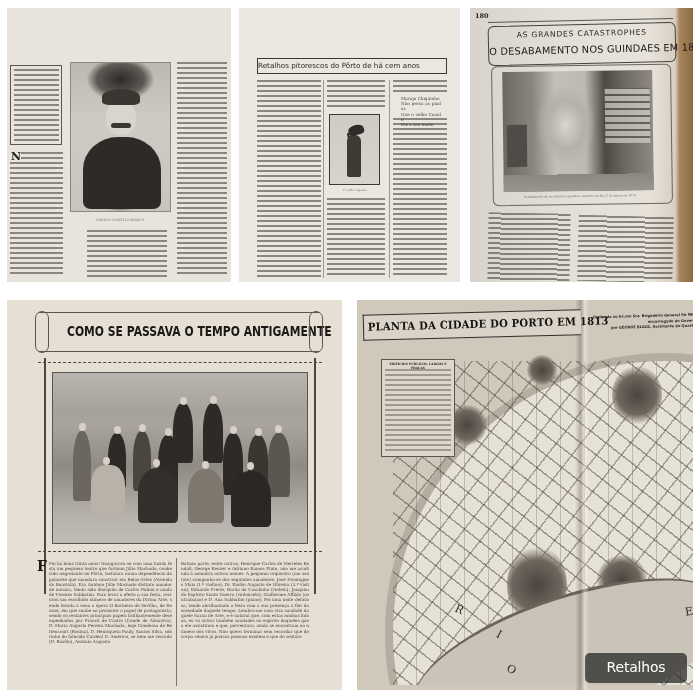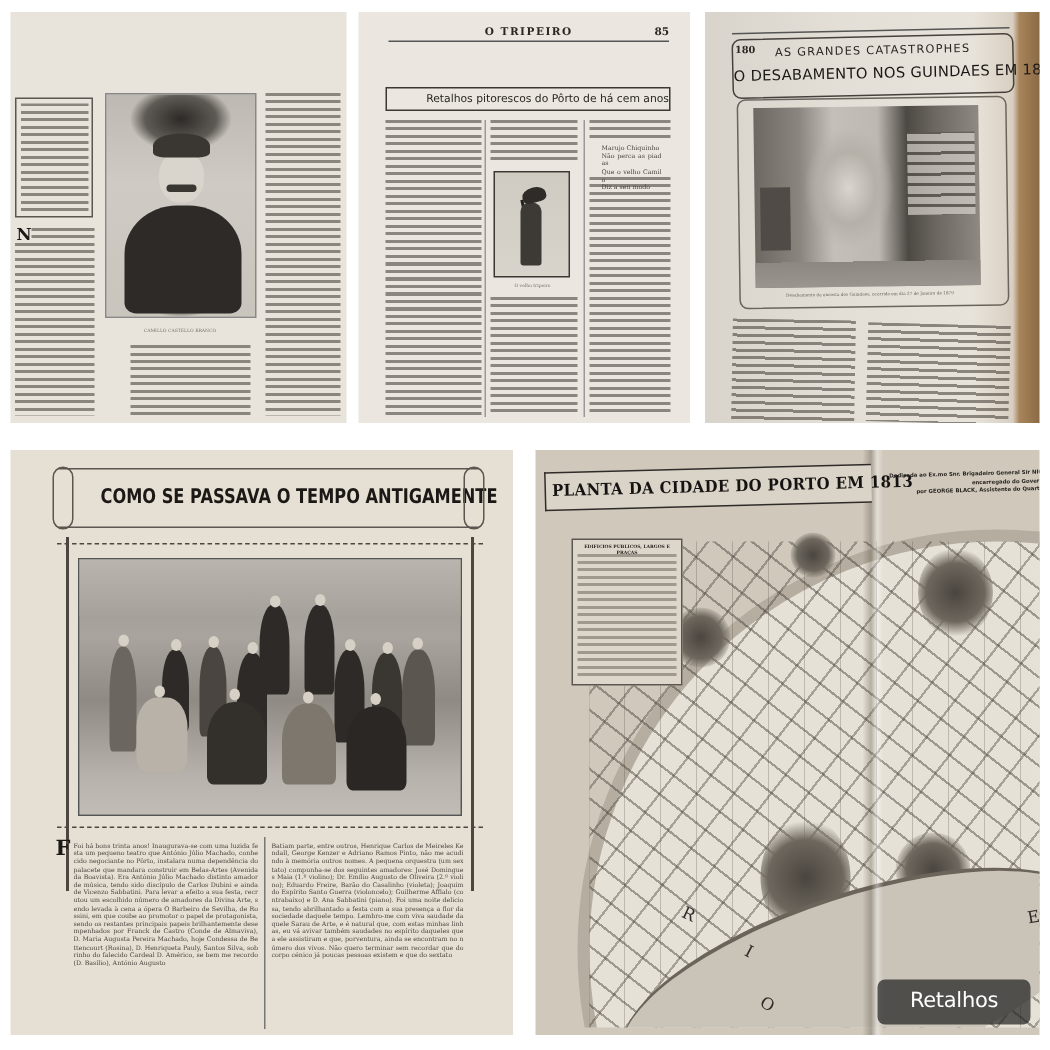--- a/index.html
+++ b/index.html
@@ -36,31 +36,31 @@
   .p1-caption { position: absolute; left: 78px; top: 210px; width: 70px; font-size: 3px; color: #77716a; text-align: center; }
   .p1-dropcap { position: absolute; left: 4px; top: 142px; font-weight: bold; font-size: 11px; color: #1b1816; }
 
   
   .p2-running { position: absolute; left: 20px; right: 14px; top: 8px; height: 12px; border-bottom: 1px solid #555; }
   .p2-mag { position: absolute; left: 0; right: 0; top: 0; text-align: center; font-size: 7px; font-weight: bold; letter-spacing: 1px; color: #2a2622; }
   .p2-page { position: absolute; right: 0; top: 0; font-size: 7px; font-weight: bold; }
   .p2-titlebox { position: absolute; left: 18px; top: 27px; width: 190px; height: 28px; border: 1.5px solid #3b3733; border-left-width: 6px; border-right-width: 6px; }
   .p2-title { position: absolute; left: 0; right: 0; top: 3px; text-align: center; font-family: "DejaVu Sans", sans-serif; font-size: 15px; letter-spacing: 2px; color: #1b1816; }
   .p2-subbox { position: absolute; left: 18px; top: 50px; width: 190px; height: 16px; border: 1.2px solid #3b3733; }
-  .p2-sub { position: absolute; left: 0; right: 0; top: 2px; text-align: right; font-family: "DejaVu Sans", sans-serif; font-size: 7.2px; color: #2a2622; }
+  .p2-sub { position: absolute; left: 0; right: 0; top: 2px; text-align: left; font-family: "DejaVu Sans", sans-serif; font-size: 7.2px; color: #2a2622; }
   .p2-figure { position: absolute; left: 90px; top: 106px; width: 51px; height: 71px; border: 1.5px solid #3b3733; background: linear-gradient(180deg,#cfcac2,#d8d3cb); }
   .p2-fig-head { position: absolute; left: 18px; top: 10px; width: 16px; height: 10px; border-radius: 50% 50% 30% 30%; background: #2f2b28; transform: rotate(-15deg); }
   .p2-fig-body { position: absolute; left: 17px; top: 20px; width: 14px; height: 42px; border-radius: 6px 6px 2px 2px; background: #3d3935; }
   .p2-fig-stick { position: absolute; left: 20px; top: 18px; width: 1.5px; height: 30px; background: #222; transform: rotate(-12deg); }
   .p2-fig-cap { position: absolute; left: 92px; top: 180px; width: 48px; font-size: 3px; color: #77716a; text-align: center; }
   .p2-poem { position: absolute; left: 162px; top: 88px; width: 40px; }
   .p2-col-rule { position: absolute; width: 1px; background: #999; }
 
   
-  .p3-pagenum { position: absolute; left: 20px; top: 4px; font-size: 6.5px; font-weight: bold; margin-top: 17px; }
+  .p3-pagenum { position: absolute; left: 5px; top: 4px; font-size: 6.5px; font-weight: bold; }
   .p3-topline { position: absolute; left: 18px; right: 20px; top: 12px; height: 1px; background: #555; transform: rotate(-1.2deg); }
   .p3-banner { position: absolute; left: 18px; top: 16px; width: 188px; height: 40px; border: 1.5px solid #46413c; border-radius: 6px; transform: rotate(-1.3deg); }
   .p3-kicker { position: absolute; left: 0; right: 0; top: 4px; text-align: center; font-family: "DejaVu Sans", sans-serif; font-size: 7.6px; letter-spacing: 0.8px; color: #2a2622; }
   .p3-title { position: absolute; left: 0; right: 0; top: 19px; text-align: center; font-family: "DejaVu Sans", sans-serif; font-size: 9.8px; letter-spacing: 0.2px; color: #1b1816; white-space: nowrap; }
   .p3-frame { position: absolute; left: 22px; top: 57px; width: 180px; height: 140px; border: 1px solid #6a645c; border-radius: 6px; transform: rotate(-0.8deg); }
   .p3-img { position: absolute; left: 33px; top: 63px; width: 150px; height: 120px; transform: rotate(-0.8deg);
     background:
       radial-gradient(ellipse 30px 40px at 42% 45%, #d9d5cf 0%, #b5b0a8 60%, transparent 100%),
       linear-gradient(180deg, transparent 0%, transparent 86%, #8c8780 86%, #9a958e 100%),
       linear-gradient(90deg, #6d6862 0%, #8a857e 20%, #c4bfb8 35%, #bdb8b1 55%, #4c4843 68%, #6b665f 80%, #8e8982 100%); }
@@ -119,24 +119,20 @@
     <div class="p1-face"></div>
     <div class="p1-hair"></div>
     <div class="p1-mous"></div>
   </div>
   <div class="p1-caption">CAMILLO CASTELLO BRANCO</div>
   <div class="txtlines" style="left:170px;top:54px;width:50px;height:215px;"></div>
   <div class="txtlines" style="left:80px;top:222px;width:80px;height:48px;"></div>
 </div>
 
 <div class="panel" id="p2">
-  <div class="p2-running">
-    <div class="p2-mag">O TRIPEIRO</div>
-    <div class="p2-page">85</div>
-  </div>
   <div class="p2-subbox">
     <div class="p2-sub">Retalhos pitorescos do Pôrto de há cem anos</div>
   </div>
   <div class="txtlines" style="left:18px;top:72px;width:64px;height:198px;"></div>
   <div class="p2-col-rule" style="left:84px;top:72px;height:198px;"></div>
   <div class="txtlines" style="left:88px;top:72px;width:58px;height:28px;"></div>
   <div class="p2-figure">
     <div class="p2-fig-stick"></div>
     <div class="p2-fig-body"></div>
     <div class="p2-fig-head"></div>

